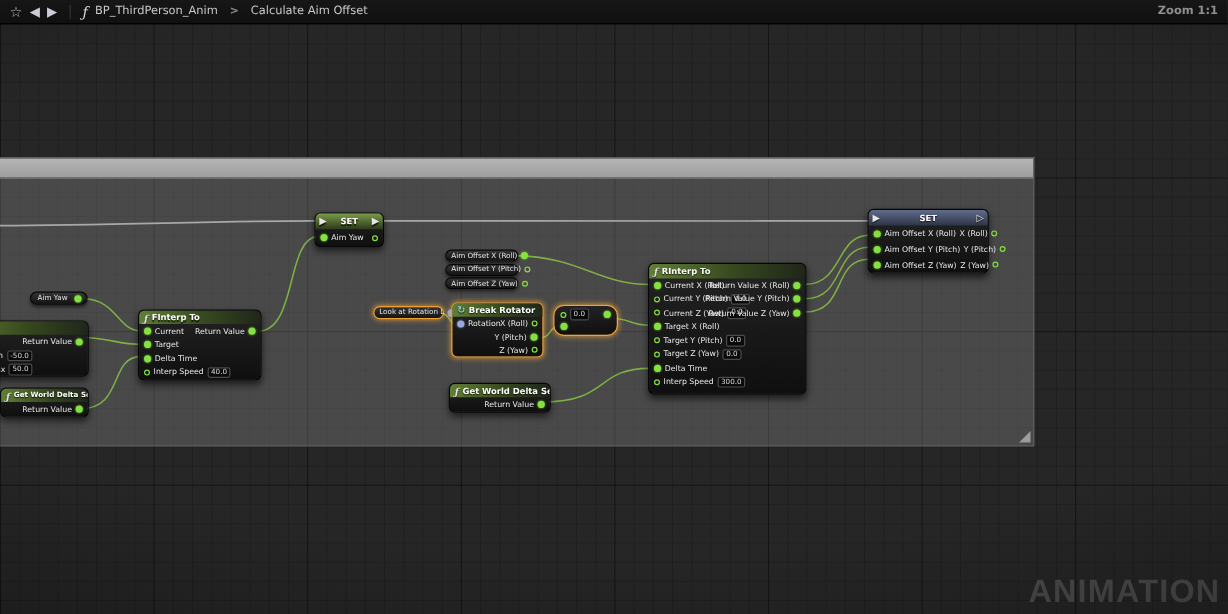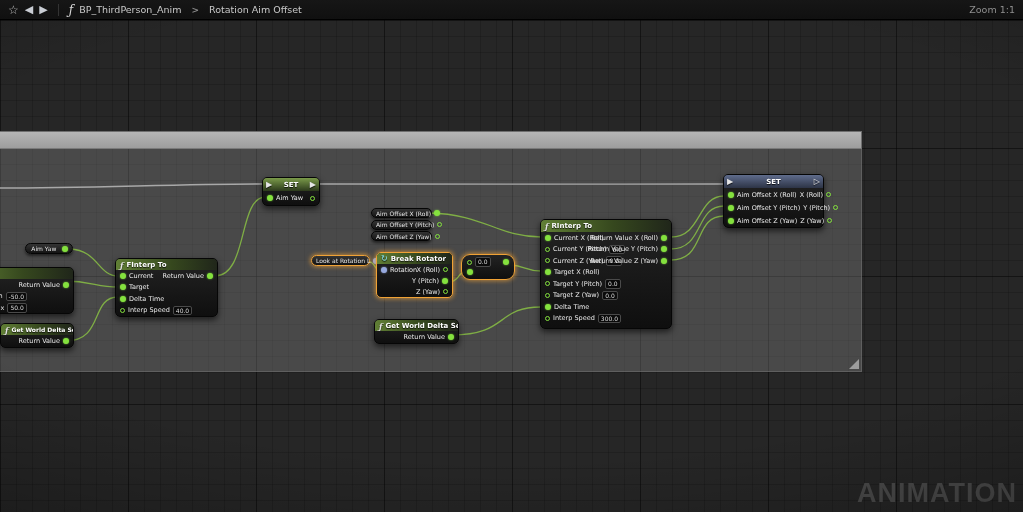--- a/index.html
+++ b/index.html
@@ -11,21 +11,21 @@
              background:linear-gradient(180deg,#161616,#101010);
              border-bottom:1px solid #000; display:flex; align-items:center;
              padding:0 8px; gap:6px; z-index:10; }
   .tb-icon { color:#c9cdd4; font-size:11px; line-height:20px; cursor:pointer; }
   .tb-star { font-size:12px; color:#b9b9b9; }
   .tb-sep  { width:1px; height:12px; background:#333; margin:0 4px; }
   .tb-f    { font-style:italic; font-family:"DejaVu Serif",serif; color:#d8d8d8; font-size:12px; }
   .crumb   { color:#c9c9c9; font-size:9.5px; }
   .crumb-sep { color:#8a8a8a; font-size:9px; margin:0 4px; font-weight:bold; }
   .zoom-label { position:absolute; right:8px; top:0; line-height:20px;
-                color:#8f8f8f; font-size:9.5px; font-weight:normal; }
+                color:#8f8f8f; font-size:9.5px; font-weight:bold; }
 
   
   .graph { position:absolute; top:20px; left:0; width:1023px; height:492px;
            background-color:#262626;
            background-image:
              linear-gradient(rgba(0,0,0,.38) 1px, transparent 1px),
              linear-gradient(90deg, rgba(0,0,0,.38) 1px, transparent 1px),
              linear-gradient(rgba(0,0,0,.16) 1px, transparent 1px),
              linear-gradient(90deg, rgba(0,0,0,.16) 1px, transparent 1px);
            background-size:128px 128px,128px 128px,16px 16px,16px 16px; }
@@ -100,21 +100,21 @@
 <body>
 
 <div class="toolbar">
   <span class="tb-icon tb-star">☆</span>
   <span class="tb-icon">◀</span>
   <span class="tb-icon">▶</span>
   <span class="tb-sep"></span>
   <span class="tb-icon tb-f">ƒ</span>
   <span class="crumb">BP_ThirdPerson_Anim</span>
   <span class="crumb-sep">&gt;</span>
-  <span class="crumb">Rotation Aim Offset</span>
+  <span class="crumb">Calculate Aim Offset</span>
   <span class="zoom-label">Zoom 1:1</span>
 </div>
 
 <div class="graph">
 
   <div class="comment">
     <div class="comment-hdr"></div>
     <div class="comment-body">
       <div class="comment-resize"></div>
     </div>

